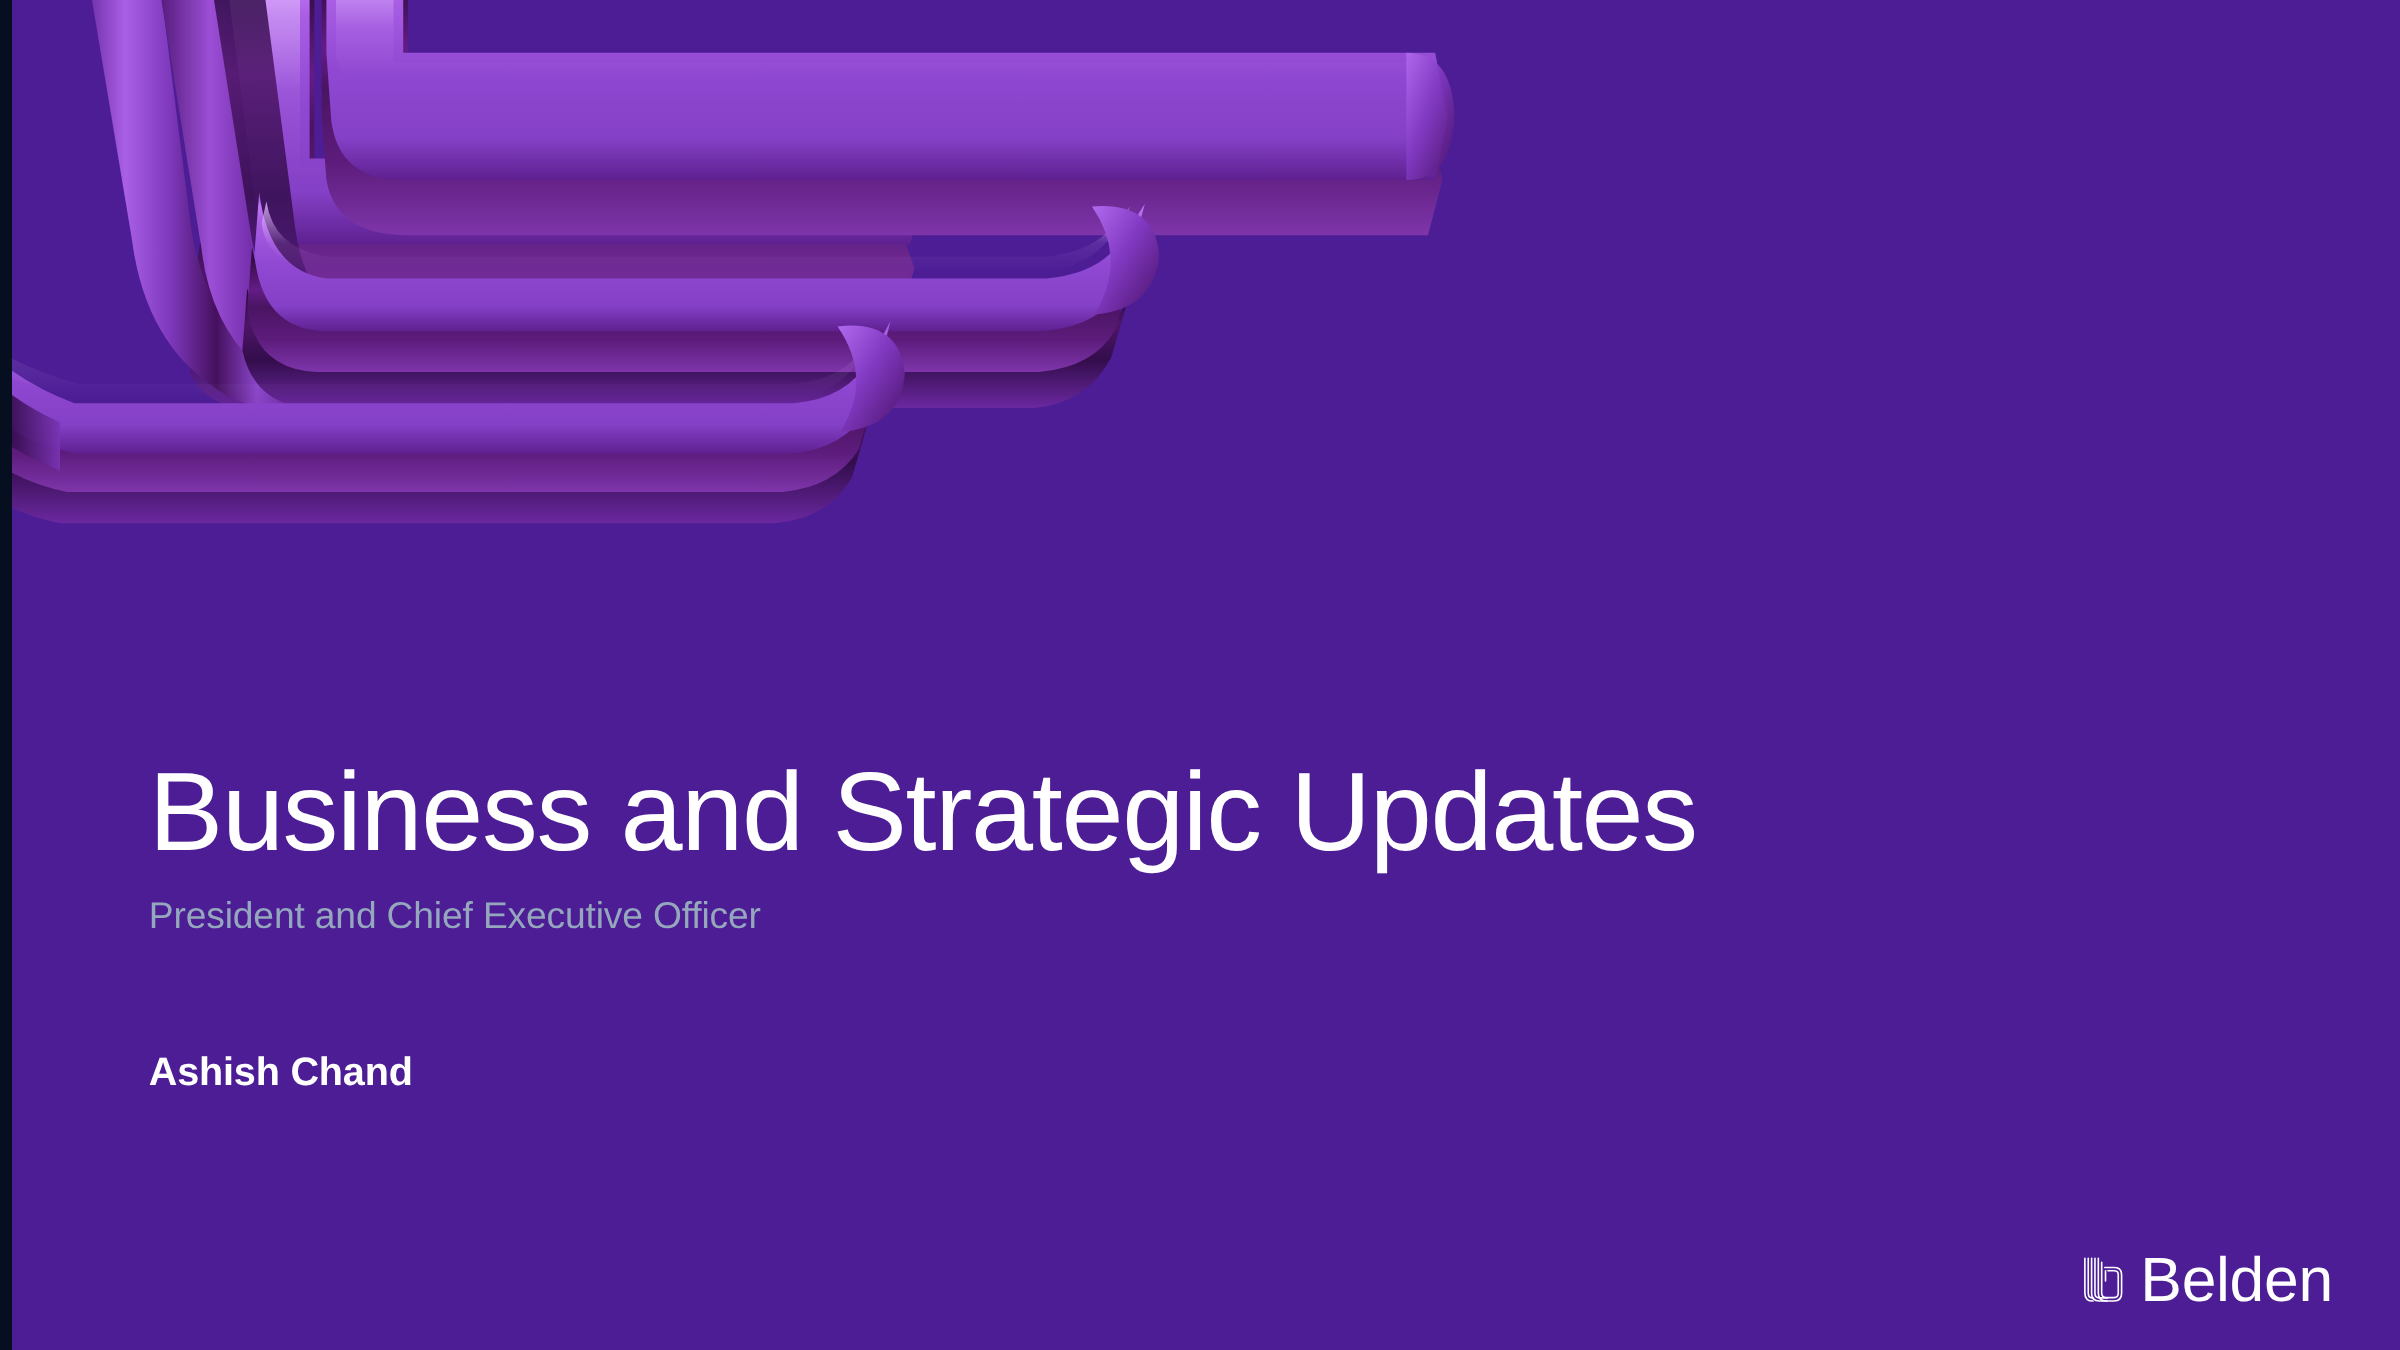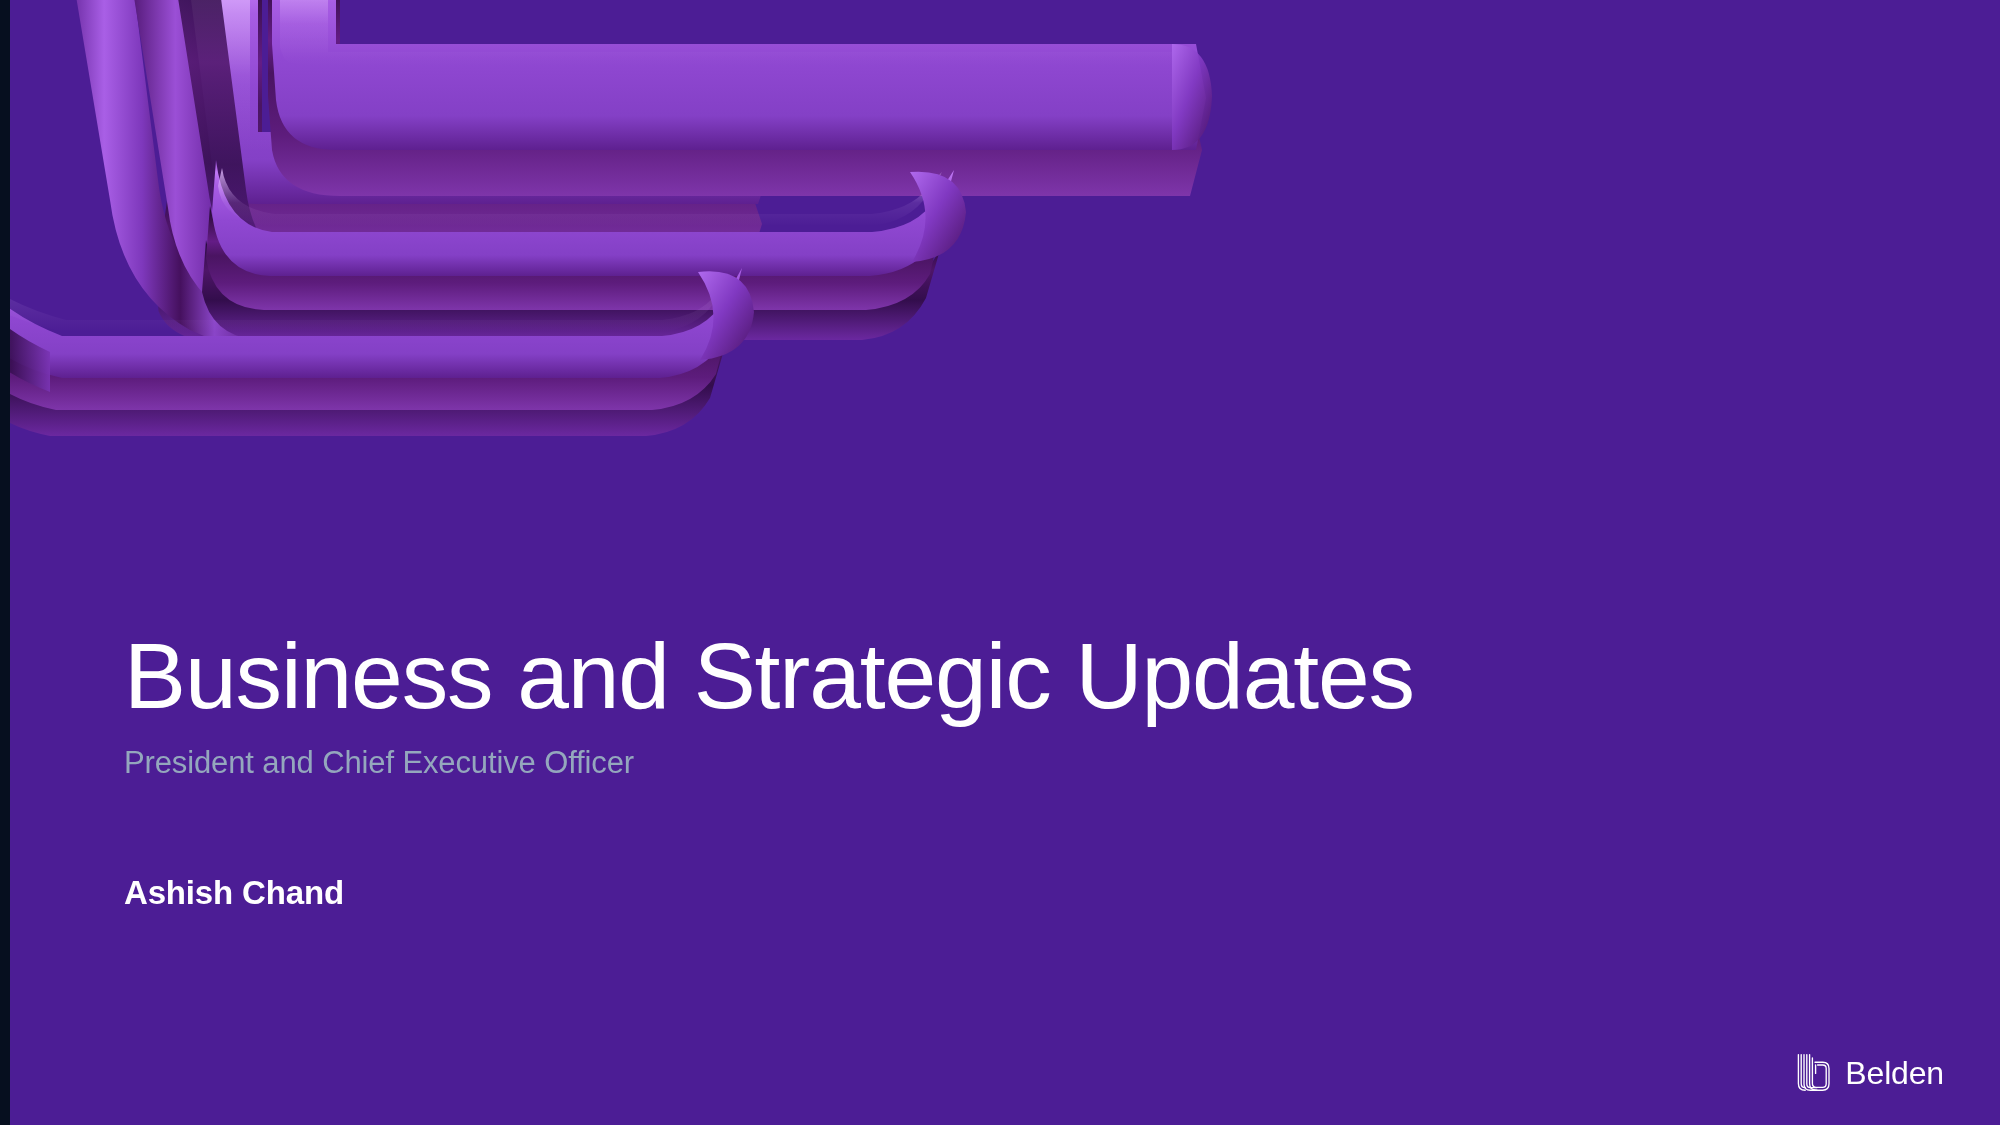--- a/index.html
+++ b/index.html
@@ -82,21 +82,21 @@
     align-items: center;
     gap: 12px;
   }
   #brand-logo .logomark {
     width: 38px;
     height: 40px;
     display: block;
   }
   #brand-logo .wordmark {
     color: #ffffff;
-    font-size: 32px;
+    font-size: 52px;
     font-weight: 300;
     letter-spacing: -0.005em;
     line-height: 1;
   }
 </style>
 </head>
 <body>
 
 <div id="slide">
 

